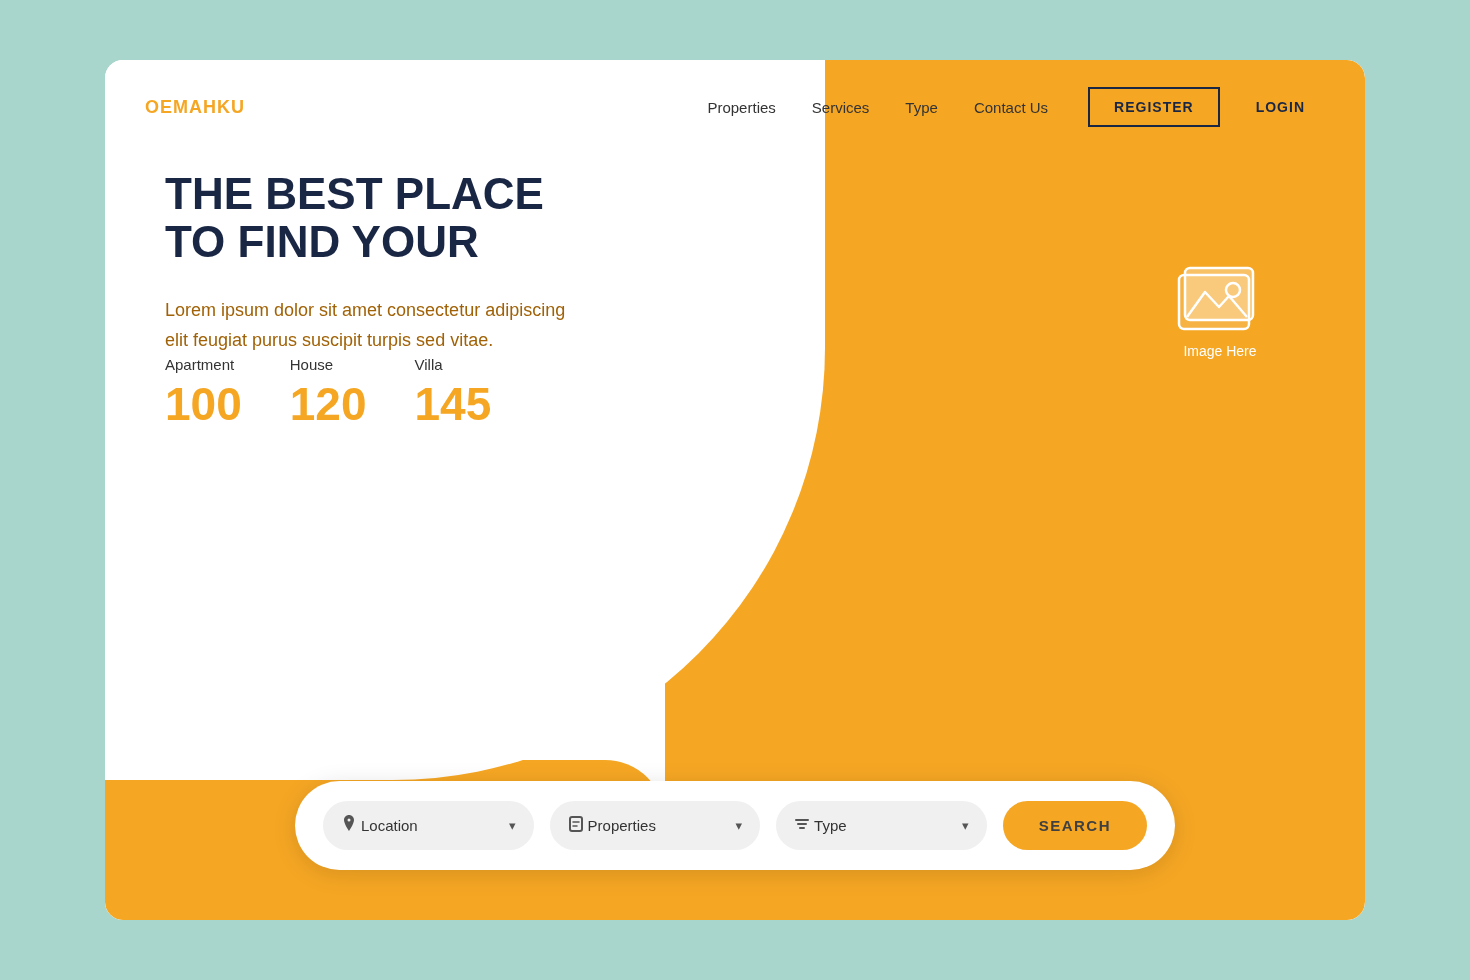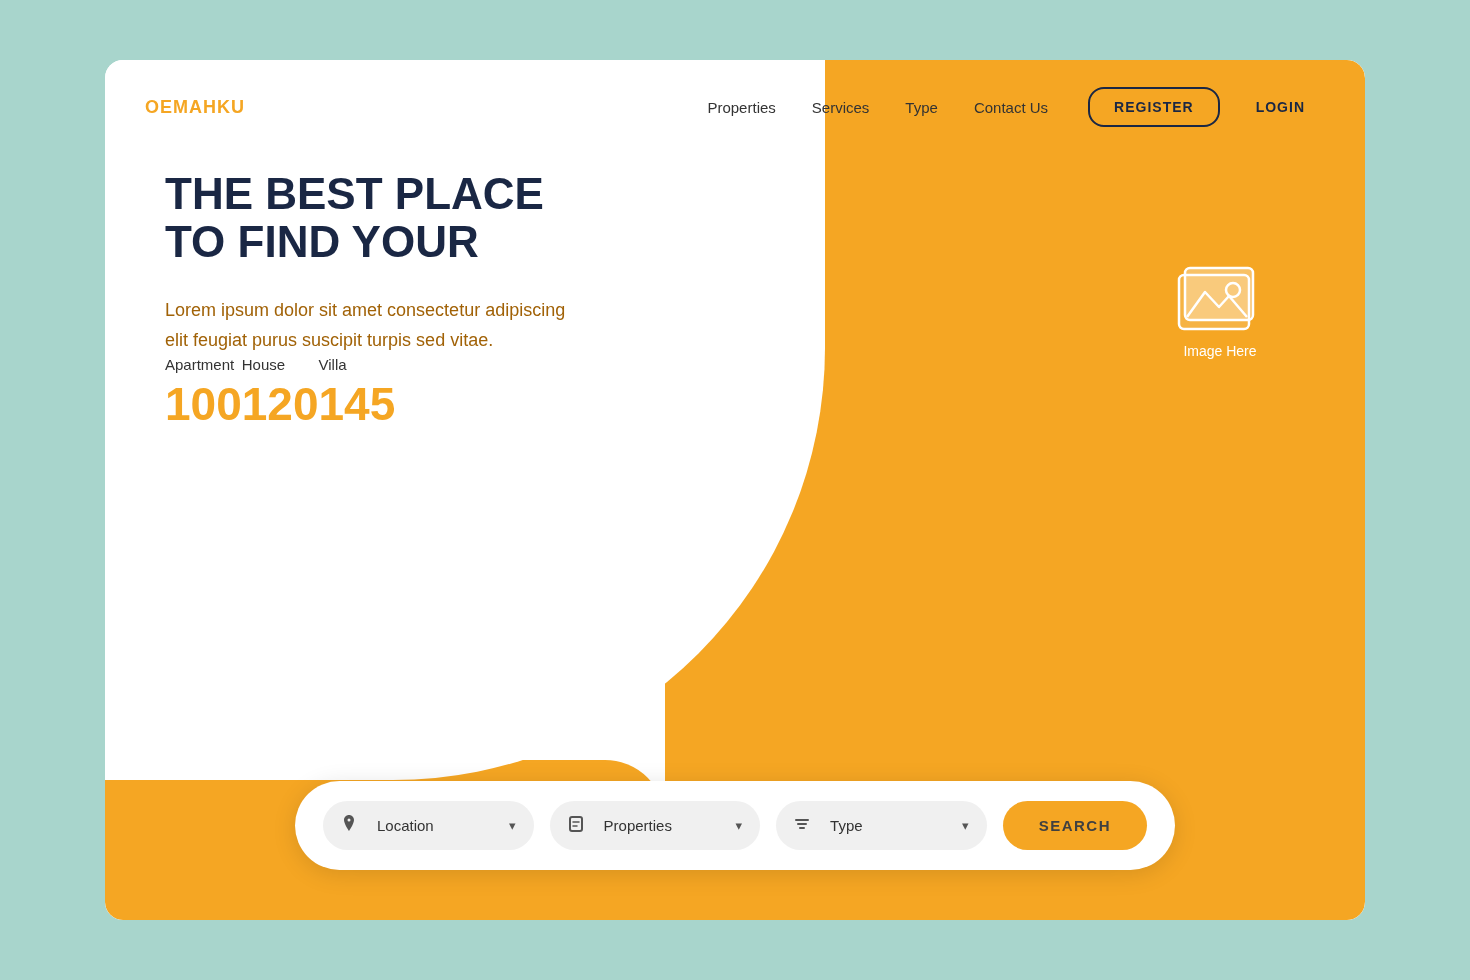--- a/index.html
+++ b/index.html
@@ -106,21 +106,21 @@
       gap: 16px;
       align-items: center;
     }
     .btn-register {
       padding: 10px 24px;
       border: 2px solid #1a2744;
       background: transparent;
       color: #1a2744;
       font-weight: 700;
       font-size: 14px;
-      border-radius: 16px;
+      border-radius: 0;
       cursor: pointer;
       letter-spacing: 1px;
     }
     .btn-login {
       padding: 10px 20px;
       border: none;
       background: transparent;
       color: #1a2744;
       font-weight: 700;
       font-size: 14px;
@@ -144,20 +144,21 @@
       text-transform: uppercase;
     }
     .hero-desc {
       font-size: 18px;
       color: #a16207;
       line-height: 1.7;
       max-width: 420px;
     }
     .stats-row {
       display: flex;
+      gap: 48px;
       align-items: flex-end;
     }
     .stat-item {}
     .stat-label {
       font-size: 15px;
       color: #333;
       font-weight: 500;
       margin-bottom: 4px;
     }
     .stat-number {
@@ -188,21 +189,21 @@
     .img-label {
       color: white;
       font-size: 14px;
       font-weight: 500;
     }
     
     .dropdown-select {
       flex: 1;
       display: flex;
       align-items: center;
-      gap: 20px;
+      gap: 4px;
       background: #f0f0f0;
       border-radius: 30px;
       padding: 14px 18px;
       cursor: pointer;
       min-width: 170px;
     }
     .dropdown-select .icon {
       color: #555;
       font-size: 15px;
     }

